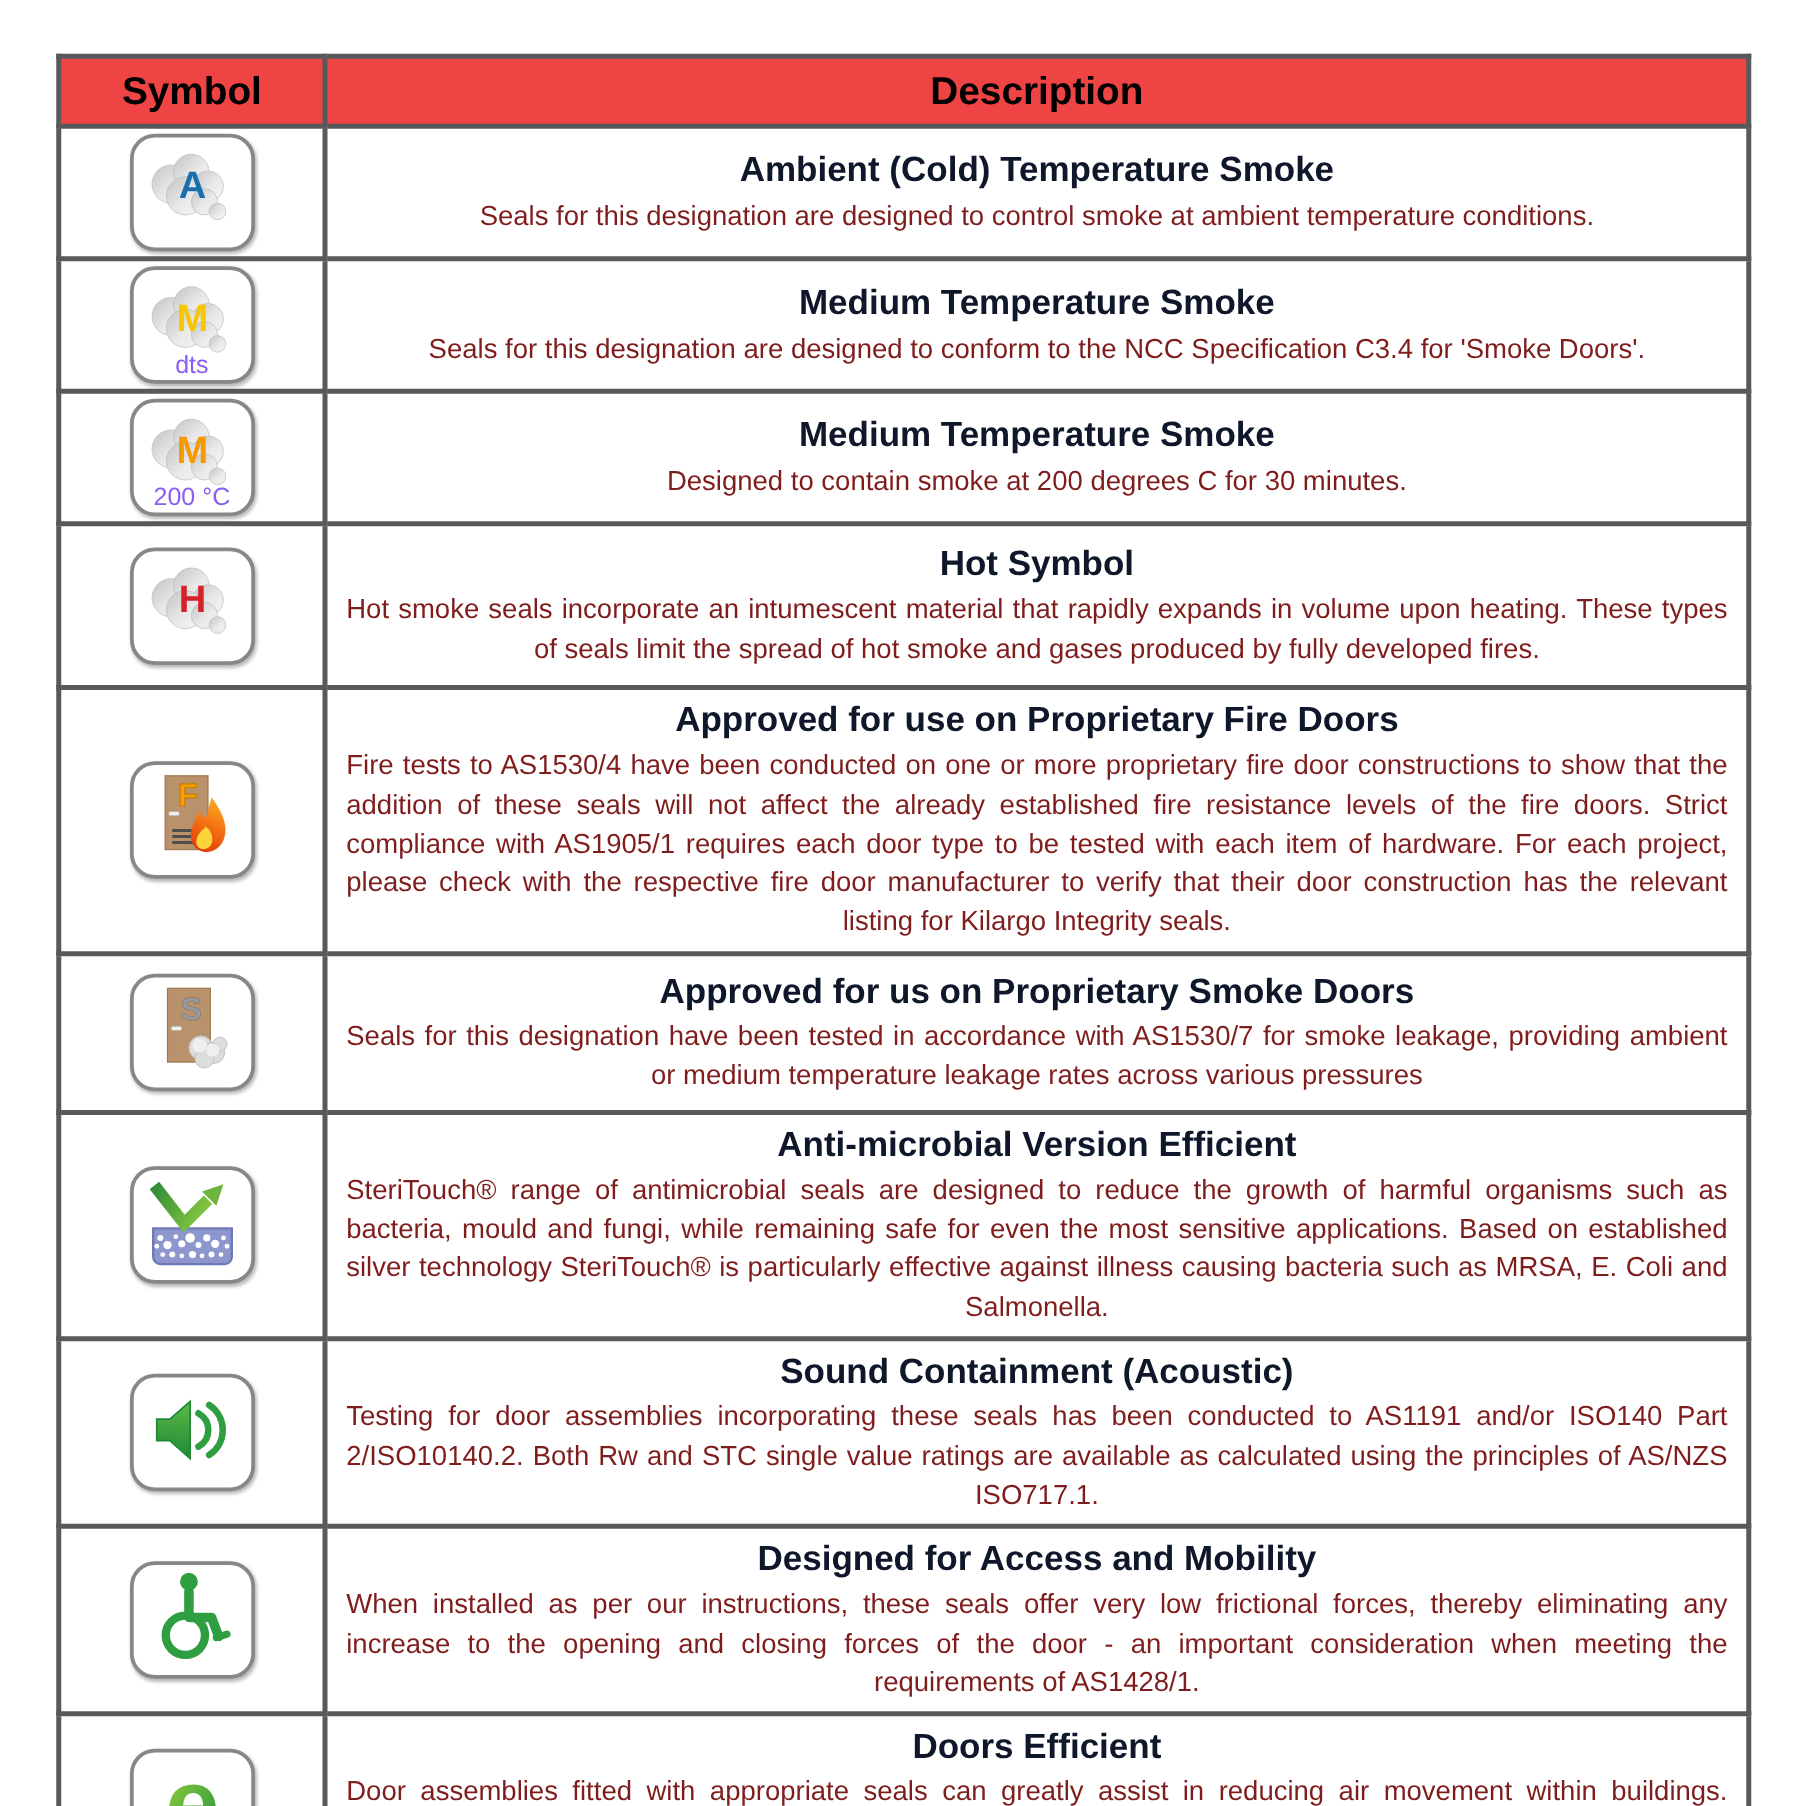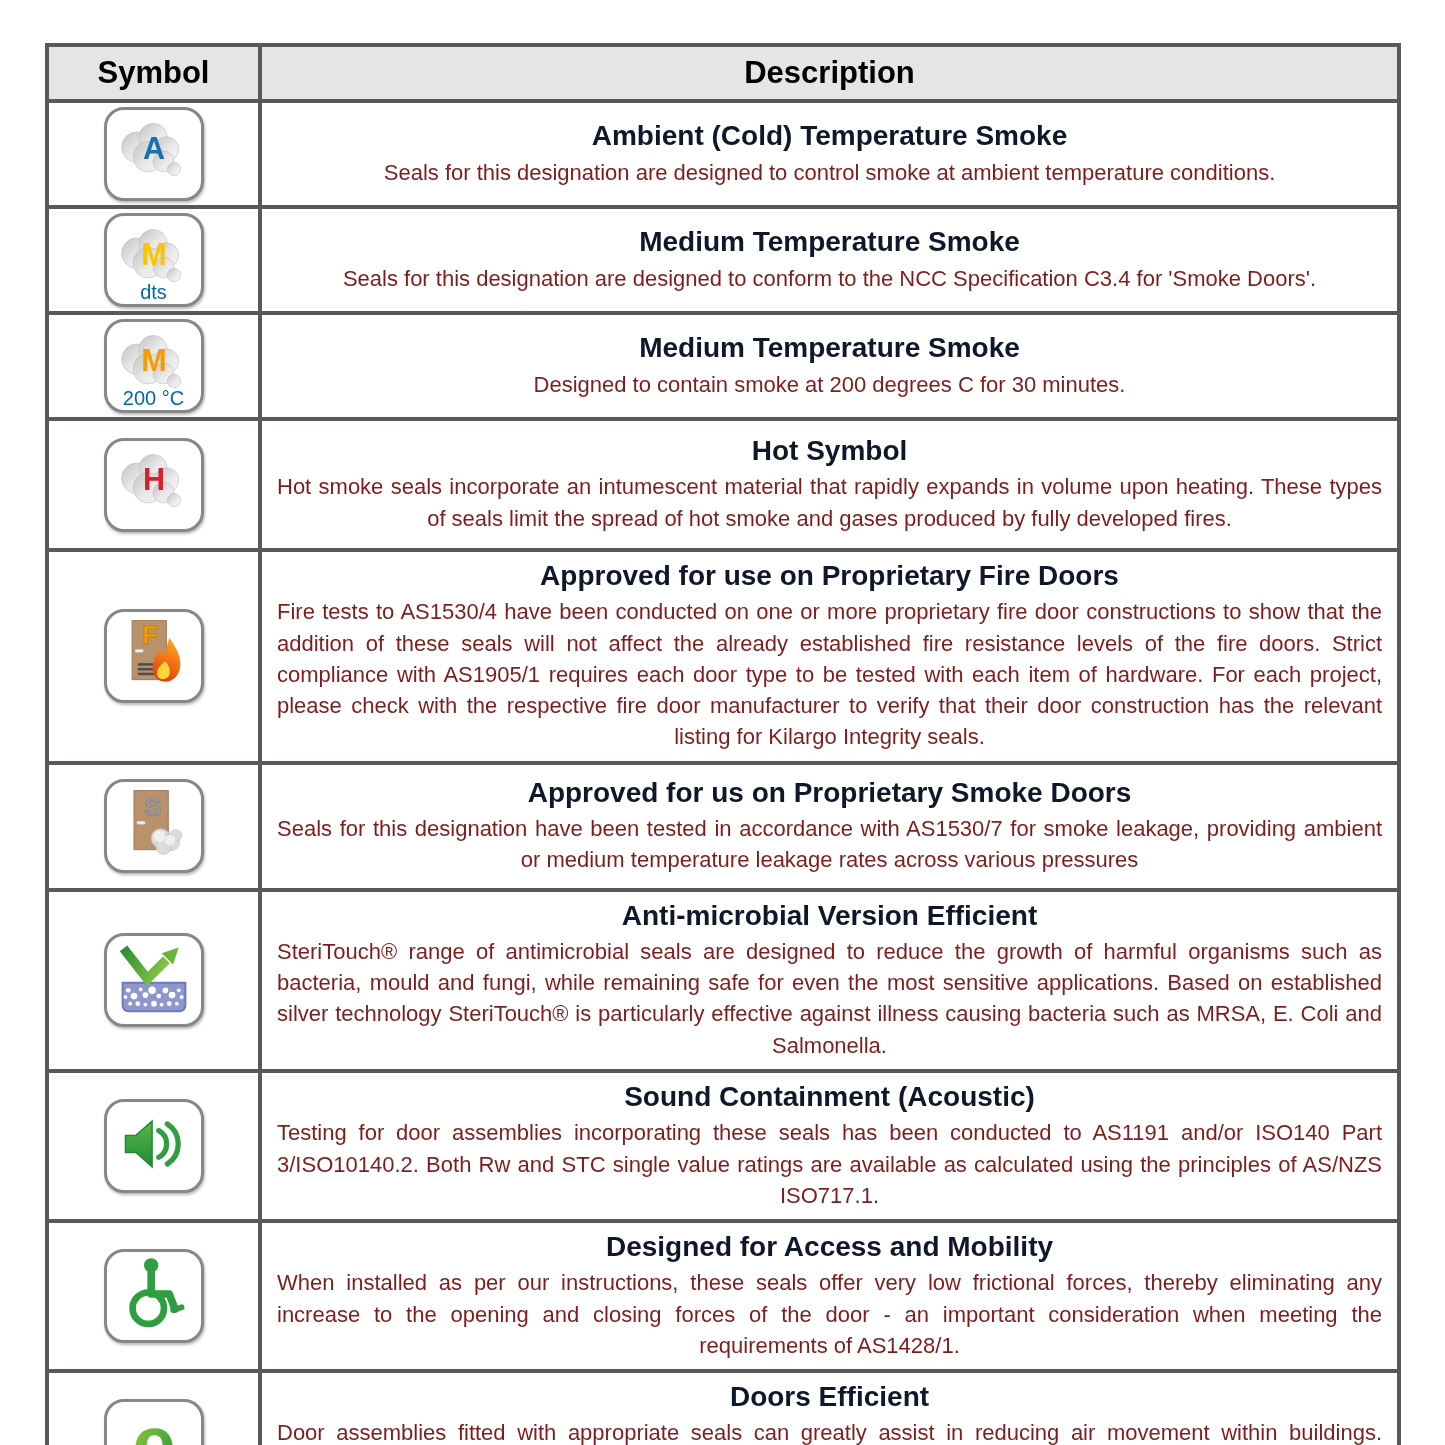--- a/index.html
+++ b/index.html
@@ -16,21 +16,21 @@
     table-layout:fixed;
   }
   table.sym-table, .sym-table th, .sym-table td{
     border:4px solid #58595b;
   }
   .sym-table col.c-sym{width:213px;}
   .sym-table thead tr{height:56px;}
   .sym-table th{
     font-size:31px;font-weight:bold;color:#000;
     text-align:center;vertical-align:middle;
-    background:#e5e5e5;padding:0;
+    background:#ef4444;padding:0;
   }
   .sym-table td{vertical-align:middle;background:#fff;}
   .sym-cell{text-align:center;padding:4px 0;}
   .desc-cell{padding:4px 15px 8px 15px;}
   .row-title{
     color:#0f172a;
     font-size:28px;font-weight:bold;
     text-align:center;line-height:1.3;
     margin:2px 0 2px 0;
   }
@@ -56,21 +56,21 @@
     background:#fff;
     border:3px solid #878787;
     border-radius:20px;
     box-shadow:1px 2px 3px rgba(0,0,0,.28);
     vertical-align:middle;
   }
   .icon-box svg{display:block;margin:1px auto 0 auto;}
   .icon-caption{
     position:absolute;left:0;bottom:2px;width:100%;
     text-align:center;
-    font-size:20px;color:#0369a1;line-height:1;
+    font-size:20px;color:#8b5cf6;line-height:1;
     pointer-events:none;
   }
 </style>
 </head>
 <body>
 
 <div class="page">
   <table class="sym-table">
     <colgroup>
         <col class="c-sym">
@@ -316,21 +316,21 @@
                 </defs>
     <path d="M15,34 h11 l17,-15 v48 l-17,-15 h-11 z" fill="url(#sg7)" stroke="#1f8a35" stroke-width="1.5"></path>
     <path d="M50,29 a16,16 0 0 1 0,28" fill="none" stroke="#2f9e41" stroke-width="5.5" stroke-linecap="round"></path>
     <path d="M59,22 a25,25 0 0 1 0,42" fill="none" stroke="#2f9e41" stroke-width="5.5" stroke-linecap="round"></path>
   </svg>
         
       </div>
     </td>
     <td class="desc-cell">
       <div class="row-title">Sound Containment (Acoustic)</div>
-      <div class="row-desc">Testing for door assemblies incorporating these seals has been conducted to AS1191 and/or ISO140 Part 3/ISO10140.2. Both Rw and STC single value ratings are available as calculated using the principles of AS/NZS ISO717.1.</div>
+      <div class="row-desc">Testing for door assemblies incorporating these seals has been conducted to AS1191 and/or ISO140 Part 2/ISO10140.2. Both Rw and STC single value ratings are available as calculated using the principles of AS/NZS ISO717.1.</div>
     </td>
   </tr>
 
   <tr>
     <td class="sym-cell">
       <div class="icon-box">
   <svg width="86" height="80" viewBox="0 0 90 84">
     <circle cx="42" cy="13" r="7.5" fill="#2f9e41"></circle>
     <path d="M42,21 L42,43 L61,43 L67,59" fill="none" stroke="#2f9e41" stroke-width="8" stroke-linecap="round" stroke-linejoin="round"></path>
     <path d="M65,60 L74,57" fill="none" stroke="#2f9e41" stroke-width="6" stroke-linecap="round"></path>

